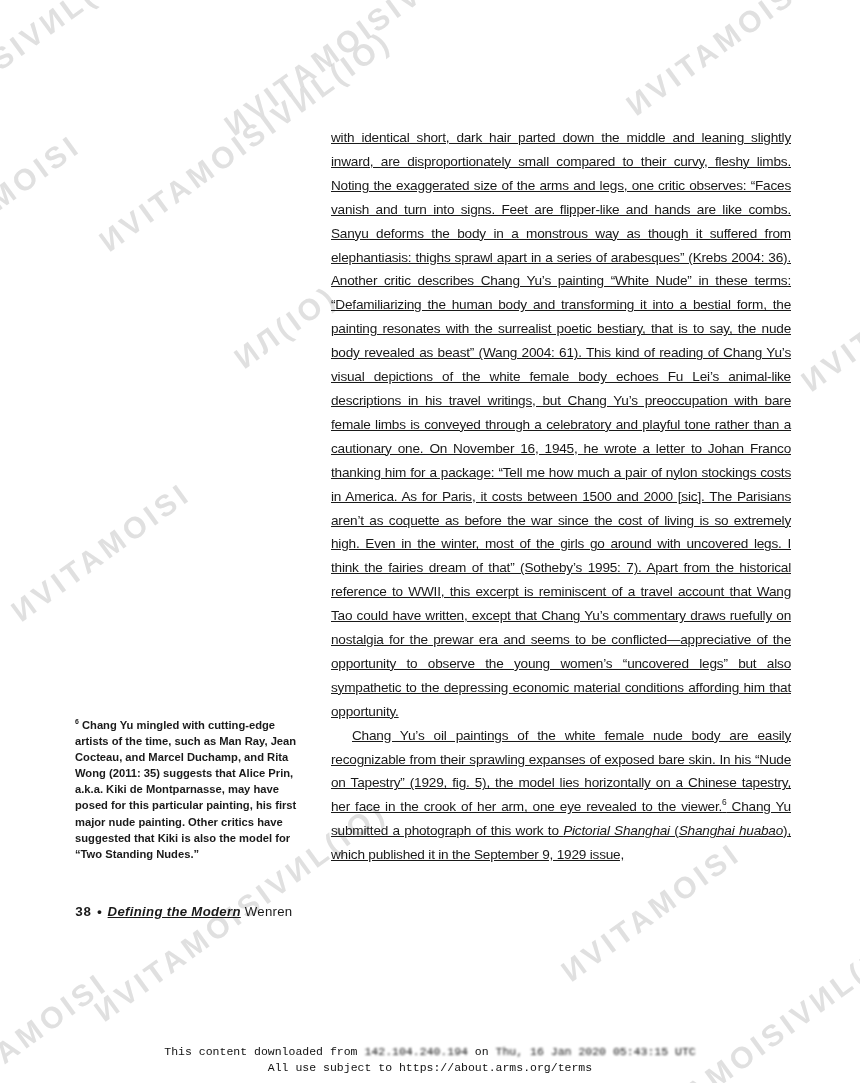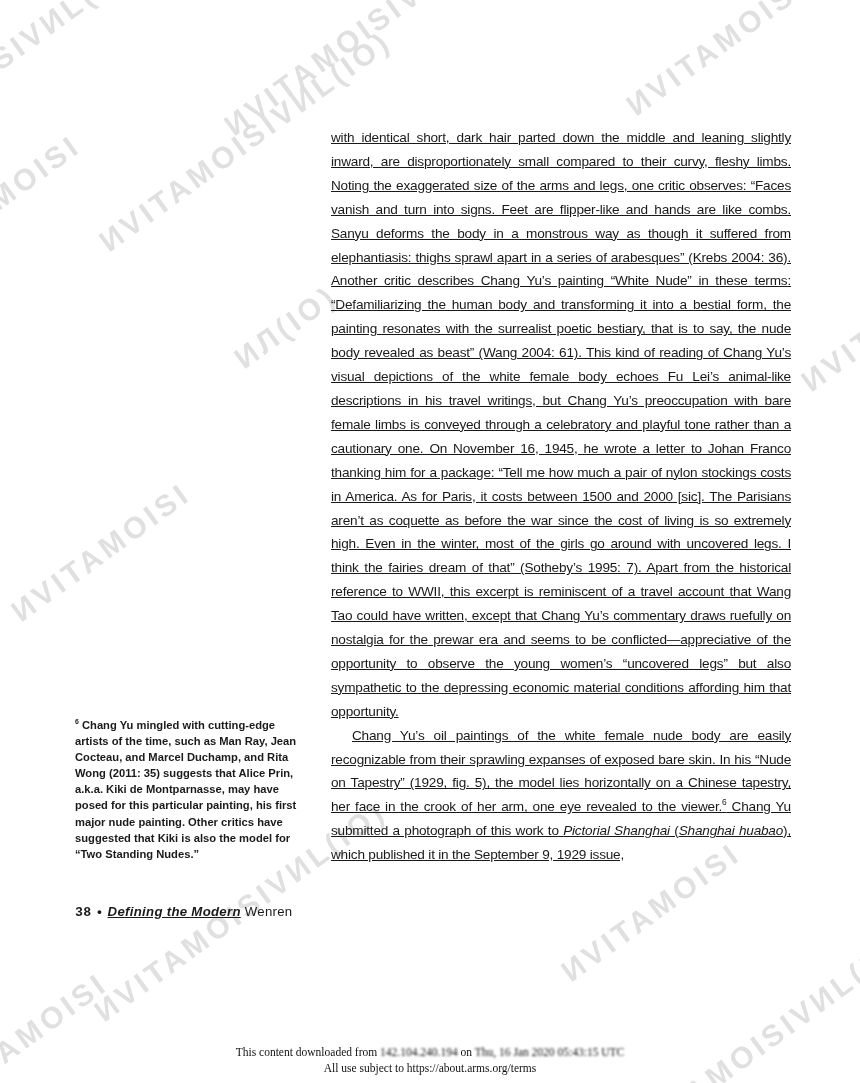--- a/index.html
+++ b/index.html
@@ -45,21 +45,21 @@
     font-size:13.2px; letter-spacing:0.3px; color:#1a1a1a;
     white-space:nowrap;
   }
   .page-footer .pgnum, .page-footer .bullet { font-weight:700;font-family:Liberation Mono, monospace; }
   .page-footer .title-main { font-weight:700; font-style:italic;text-decoration:underline; }
   .page-footer .title-tail { font-weight:400; font-style:normal; }
   
   .jstor-footer {
     position:absolute; left:0; top:1044px; width:860px;
     text-align:center;
-    font-family:Liberation Serif, serif;
+    font-family:Liberation Mono, monospace;
     font-size:11.5px; line-height:16px; color:#111111;
   }
   .blur { filter:blur(1.1px); }
 </style>
 </head>
 <body>
 
 <div class="page">
 
   <span class="wm" style="left:228px; top:112px;">ИVITAMOISIVИL(IO)</span>

